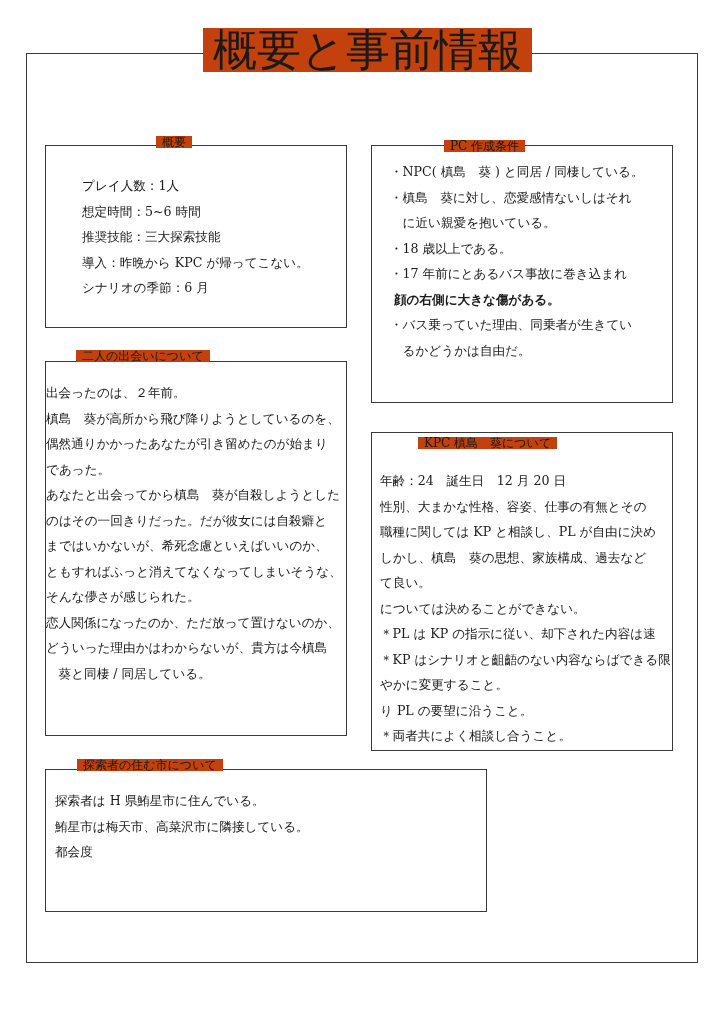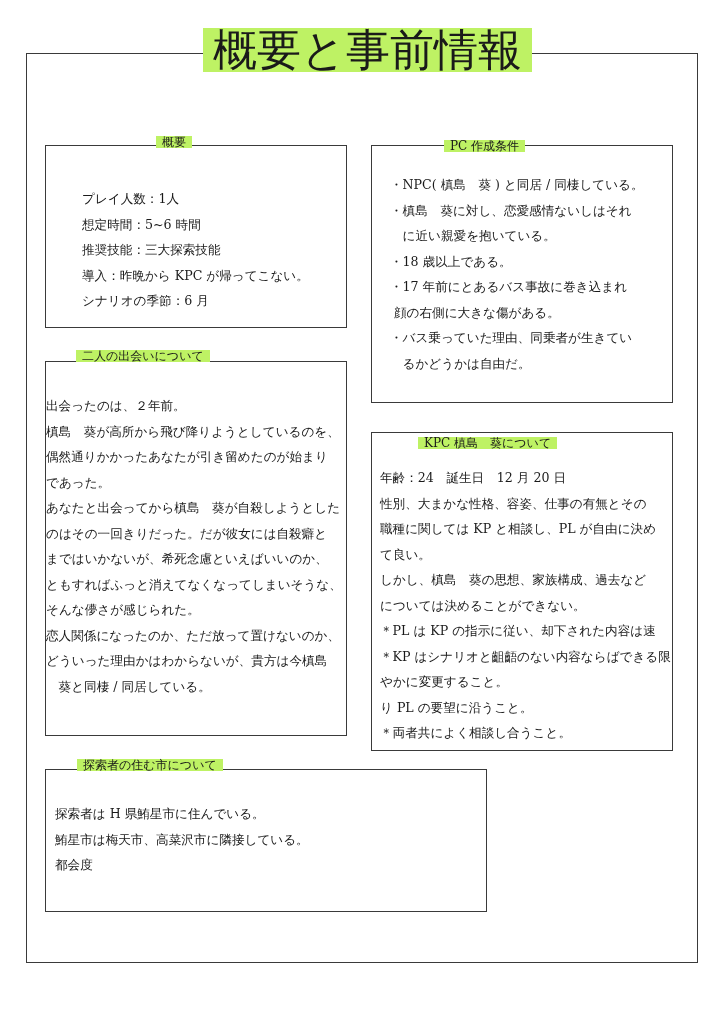--- a/index.html
+++ b/index.html
@@ -2,26 +2,26 @@
 <html><head>
   <meta charset="utf-8">
   <style>
     html, body { margin: 0; padding: 0; }
     body {
       width: 724px; height: 1024px; background: #ffffff; position: relative; overflow: hidden;
       font-family: "DejaVu Serif", "Liberation Serif", serif; color: #1a1a1a;
     }
     .frame { position: absolute; border: 1.5px solid #3a3a3a; box-sizing: border-box; }
     .ttl {
-      position: absolute; background: #bef264; white-space: nowrap; line-height: 1;
+      position: absolute; background: #c2410c; white-space: nowrap; line-height: 1;
       font-weight: normal; color: #1a1a1a; padding: 0 6px;
     }
     .main-title { font-size: 44px; left: 203px; top: 28px; padding: 0 10px; }
     .box-title { font-size: 12px; }
-    .body-text { position: absolute; font-size: 12.6px; line-height: 25.5px; white-space: nowrap; margin-top: 13px; }
+    .body-text { position: absolute; font-size: 12.6px; line-height: 25.5px; white-space: nowrap; }
     .body-text div { height: 25.5px; }
   </style>
 </head>
 <body>
 
 <div class="frame" style="left:26px; top:53px; width:672px; height:910px;"></div>
 <h1 class="ttl main-title" style="margin:0;">概要と事前情報</h1>
 
 <section>
   <div class="frame" style="left:45px; top:145px; width:302px; height:183px;"></div>
@@ -37,21 +37,21 @@
 
 <section>
   <div class="frame" style="left:371px; top:145px; width:302px; height:258px;"></div>
   <h2 class="ttl box-title" style="margin:4px; left:440px; top:136px;">PC 作成条件</h2>
   <div class="body-text" style="left:390px; top:159px;">
     <div>・NPC( 槙島　葵 ) と同居 / 同棲している。</div>
     <div>・槙島　葵に対し、恋愛感情ないしはそれ</div>
     <div>　に近い親愛を抱いている。</div>
     <div>・18 歳以上である。</div>
     <div>・17 年前にとあるバス事故に巻き込まれ</div>
-    <div style="margin-left:4px;">顔の右側に大きな傷がある。</div>
+    <div style="margin-left:4px;font-weight:bold;">顔の右側に大きな傷がある。</div>
     <div>・バス乗っていた理由、同乗者が生きてい</div>
     <div>　るかどうかは自由だ。</div>
   </div>
 </section>
 
 <section>
   <div class="frame" style="left:45px; top:361px; width:302px; height:375px;"></div>
   <h2 class="ttl box-title" style="margin:0; left:76px; top:350px;">二人の出会いについて</h2>
   <div class="body-text" style="left:46px; top:380px;">
     <div>出会ったのは、２年前。</div>
@@ -65,26 +65,26 @@
     <div>そんな儚さが感じられた。</div>
     <div>恋人関係になったのか、ただ放って置けないのか、</div>
     <div>どういった理由かはわからないが、貴方は今槙島</div>
     <div>　葵と同棲 / 同居している。</div>
   </div>
 </section>
 
 <section>
   <div class="frame" style="left:371px; top:432px; width:302px; height:319px;"></div>
   <h2 class="ttl box-title" style="margin:16px; left:402px; top:421px;">KPC 槙島　葵について</h2>
-  <div class="body-text" style="left:380px; top:452px;">
+  <div class="body-text" style="left:380px; top:468px;">
     <div>年齢：24　誕生日　12 月 20 日</div>
     <div>性別、大まかな性格、容姿、仕事の有無とその</div>
     <div>職種に関しては KP と相談し、PL が自由に決め</div>
+    <div>しかし、槙島　葵の思想、家族構成、過去など</div>
     <div>て良い。</div>
-    <div>しかし、槙島　葵の思想、家族構成、過去など</div>
     <div>については決めることができない。</div>
     <div>＊PL は KP の指示に従い、却下された内容は速</div>
     <div>＊KP はシナリオと齟齬のない内容ならばできる限</div>
     <div>やかに変更すること。</div>
     <div>り PL の要望に沿うこと。</div>
     <div>＊両者共によく相談し合うこと。</div>
   </div>
 </section>
 
 <section>

